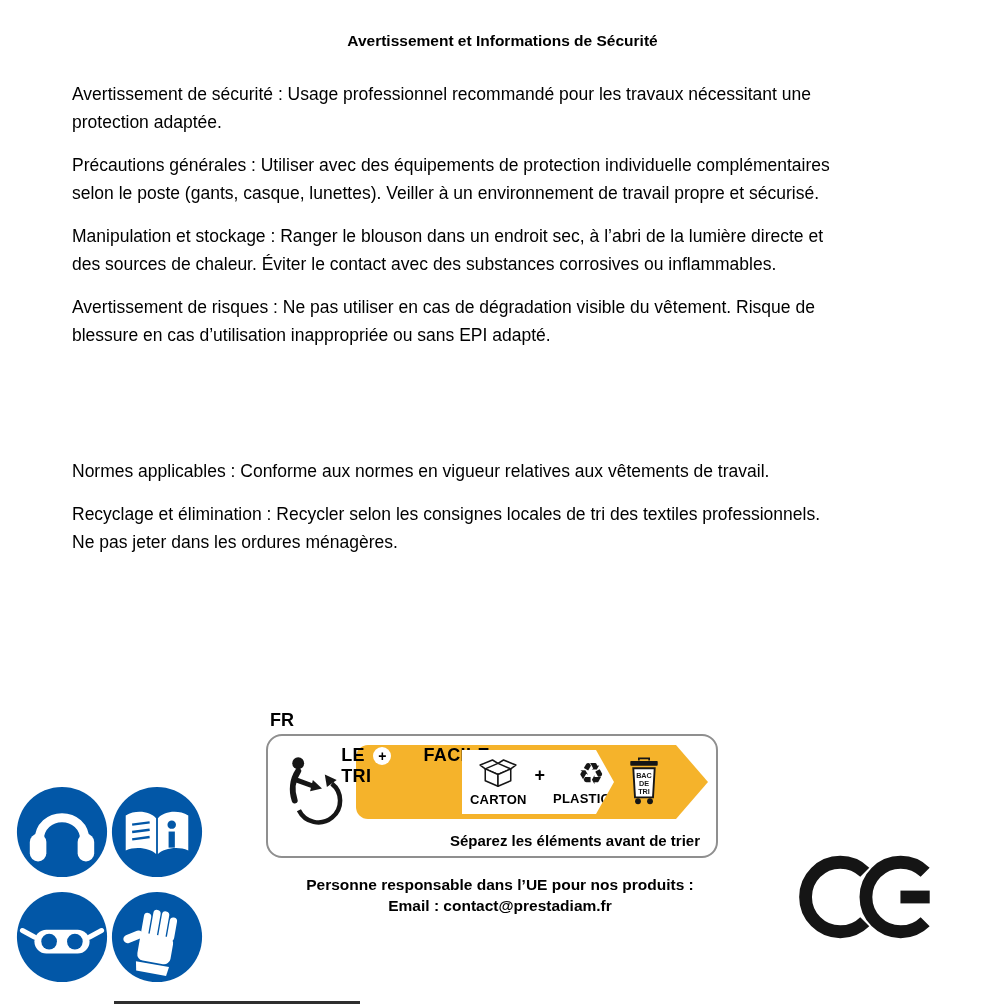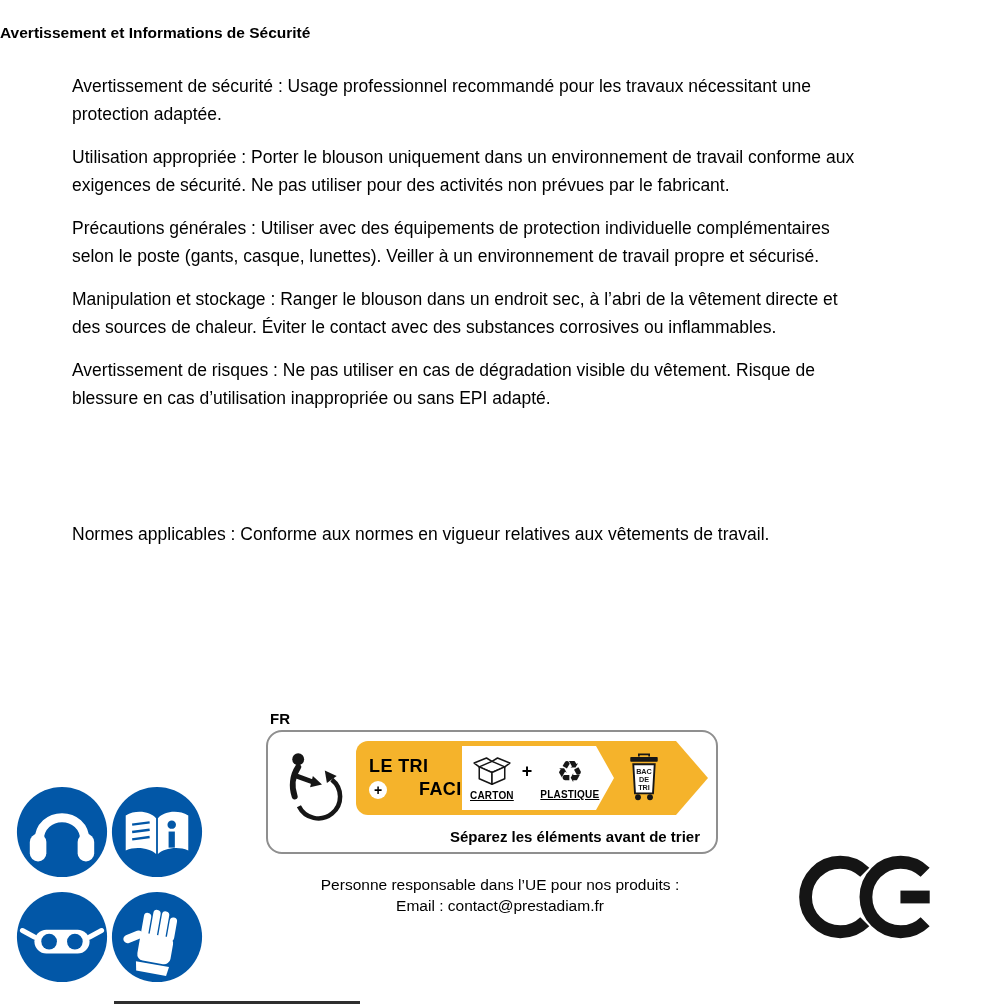--- a/index.html
+++ b/index.html
@@ -1,92 +1,92 @@
 <!DOCTYPE html>
 <html style="--mandatory_blue: #0257a7; --banner_yellow: #f5b32b; --ink: #111111;"><head>
 <meta charset="utf-8">
 <style>
   * { margin:0; padding:0; box-sizing:border-box; }
   html,body { background:#ffffff; }
   .page {
     position:relative; width:1005px; height:1005px; background:#fff;
     font-family:"Liberation Sans","DejaVu Sans",sans-serif; color:#000; overflow:hidden;
   }
-  .doc-title { padding-top:24px; font-size:15.5px; font-weight:bold; }
+  .doc-title { padding-top:32px; text-align:center; font-size:15.5px; font-weight:bold; }
   .body-text { margin:30px 0 0 72px; width:925px; }
   .body-text p { font-size:17.5px; line-height:28px; margin-bottom:15px; white-space:pre-line; }
   p.gap-before { margin-top:108px; }
 
   
   .ppe-grid { position:absolute; left:16px; top:786px; display:grid;
     grid-template-columns:92px 92px; column-gap:3px; row-gap:13px; }
   .ppe { width:92px; height:92px; display:block; }
   .fill-blue { fill:var(--mandatory_blue,#0257a7); }
   .ppe-bg { fill:var(--mandatory_blue,#0257a7); }
 
   
   .sorting-section { position:absolute; left:266px; top:710px; width:456px; }
-  .fr-label { font-size:15px; font-weight:bold; margin:0 0 3px 4px; }
+  .fr-label { font-size:18px; font-weight:bold; margin:0 0 3px 4px; }
   .sorting-box { position:relative; width:452px; height:124px; border:2px solid #8f8f8f;
     border-radius:16px; background:#fff; }
   .triman { position:absolute; left:12px; top:12px; }
   .sorting-banner { position:absolute; left:88px; top:9px; width:352px; height:74px; }
   .band-bg { position:absolute; inset:0; background:var(--banner_yellow,#f5b32b);
     clip-path:polygon(0 0,320px 0,352px 37px,320px 74px,0 74px);
     clip-path:path("M12 0 H320 L352 37 L320 74 H12 A12 12 0 0 1 0 62 V12 A12 12 0 0 1 12 0 Z"); }
   .band-left { position:absolute; left:0; top:0; width:106px; height:74px; display:flex;
-    flex-direction:column; align-items:flex-start; justify-content:center; gap:2px; padding-left:13px; }
+    flex-direction:row; align-items:flex-start; justify-content:center; gap:2px; padding-left:13px; }
   .band-left .l1 { font-size:18px; font-weight:800; letter-spacing:.4px; }
   .l2wrap { display:flex; align-items:center; gap:4px; }
   .plus-circle { width:18px; height:18px; background:#fff; border-radius:50%; display:flex;
     align-items:center; justify-content:center; font-size:14px; font-weight:800; }
   .l2 { font-size:18px; font-weight:800; letter-spacing:.4px;margin-left:28px; }
   .band-window { position:absolute; left:106px; top:5px; width:152px; height:64px; background:#fff;
     clip-path:polygon(0 0,134px 0,152px 32px,134px 64px,0 64px);
     display:flex; align-items:center; justify-content:flex-start; padding:0 18px 0 8px; gap:7px; }
   .material { display:flex; flex-direction:column; align-items:center; gap:1px; }
-  .mat-label { font-size:10px; font-weight:700; letter-spacing:.2px;text-decoration:underline; }
+  .mat-label { font-size:13px; font-weight:700; letter-spacing:.2px; }
   .mat-plus { font-size:18px; font-weight:800; margin:0 1px 14px; }
   .recycle-glyph { font-size:30px; line-height:32px; color:#161616;
     font-family:"DejaVu Sans",sans-serif; }
   .band-bin { position:absolute; left:270px; top:9px; }
   .bin-label { font-family:"Liberation Sans",sans-serif; font-size:8.5px; font-weight:700;
     fill:#161616; text-anchor:middle; }
   .sorting-note { position:absolute; right:16px; bottom:7px; font-weight:700;
     font-size:15px; }
 
   
   .responsible { position:absolute; left:240px; top:875px; width:520px; text-align:center;
-    font-weight:400; font-size:15.5px; line-height:20.8px; }
+    font-weight:700; font-size:15.5px; line-height:20.8px; }
 
   
   .ce-mark { position:absolute; left:798px; top:853px; }
 
   .partial-rule { position:absolute; left:114px; top:1001px; width:246px; height:2.5px;
     background:#2f2f2f; }
 </style>
 </head>
 <body>
 
 <div class="page">
 
   <h1 class="doc-title">Avertissement et Informations de Sécurité</h1>
 
   <div class="body-text">
     <p>Avertissement de sécurité : Usage professionnel recommandé pour les travaux nécessitant une
 protection adaptée.</p>
-    <p>Utilisation appropriée : Porter le blouson uniquement dans un environnement de travail conforme aux
-exigences de sécurité. Ne pas utiliser pour des activités non prévues par le fabricant.</p>
     <p>Précautions générales : Utiliser avec des équipements de protection individuelle complémentaires
 selon le poste (gants, casque, lunettes). Veiller à un environnement de travail propre et sécurisé.</p>
-    <p>Manipulation et stockage : Ranger le blouson dans un endroit sec, à l’abri de la vêtement directe et
+    <p>Manipulation et stockage : Ranger le blouson dans un endroit sec, à l’abri de la lumière directe et
 des sources de chaleur. Éviter le contact avec des substances corrosives ou inflammables.</p>
     <p>Avertissement de risques : Ne pas utiliser en cas de dégradation visible du vêtement. Risque de
 blessure en cas d’utilisation inappropriée ou sans EPI adapté.</p>
     <p class="gap-before">Normes applicables : Conforme aux normes en vigueur relatives aux vêtements de travail.</p>
+    <p>Recyclage et élimination : Recycler selon les consignes locales de tri des textiles professionnels.
+Ne pas jeter dans les ordures ménagères.</p>
   </div>
 
   <div class="ppe-grid">
 
     <svg class="ppe" viewBox="0 0 100 100">
       <circle class="ppe-bg" cx="50" cy="50" r="49"></circle>
       <path d="M25 60 C25 26 75 26 75 60" stroke="#fff" stroke-width="10" fill="none"></path>
       <rect x="15" y="52" width="18" height="30" rx="9" fill="#fff"></rect>
       <rect x="67" y="52" width="18" height="30" rx="9" fill="#fff"></rect>
     </svg>

